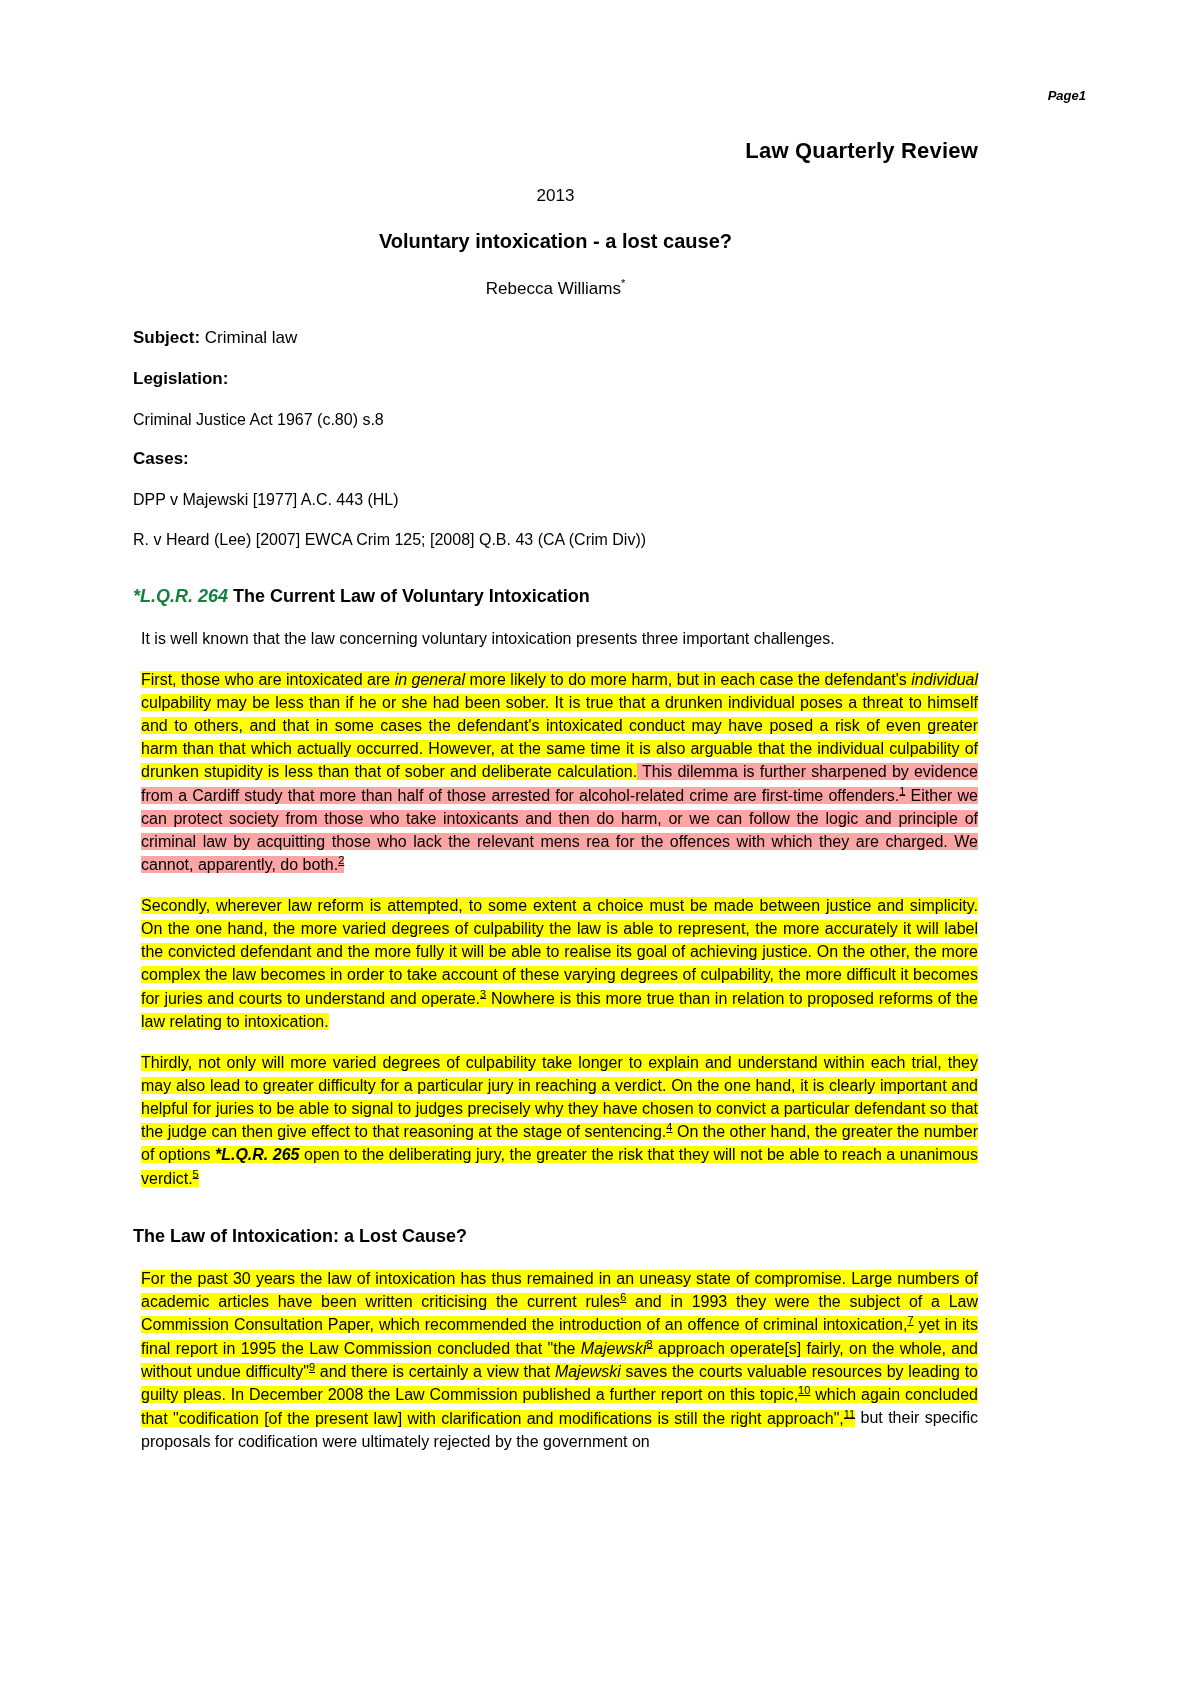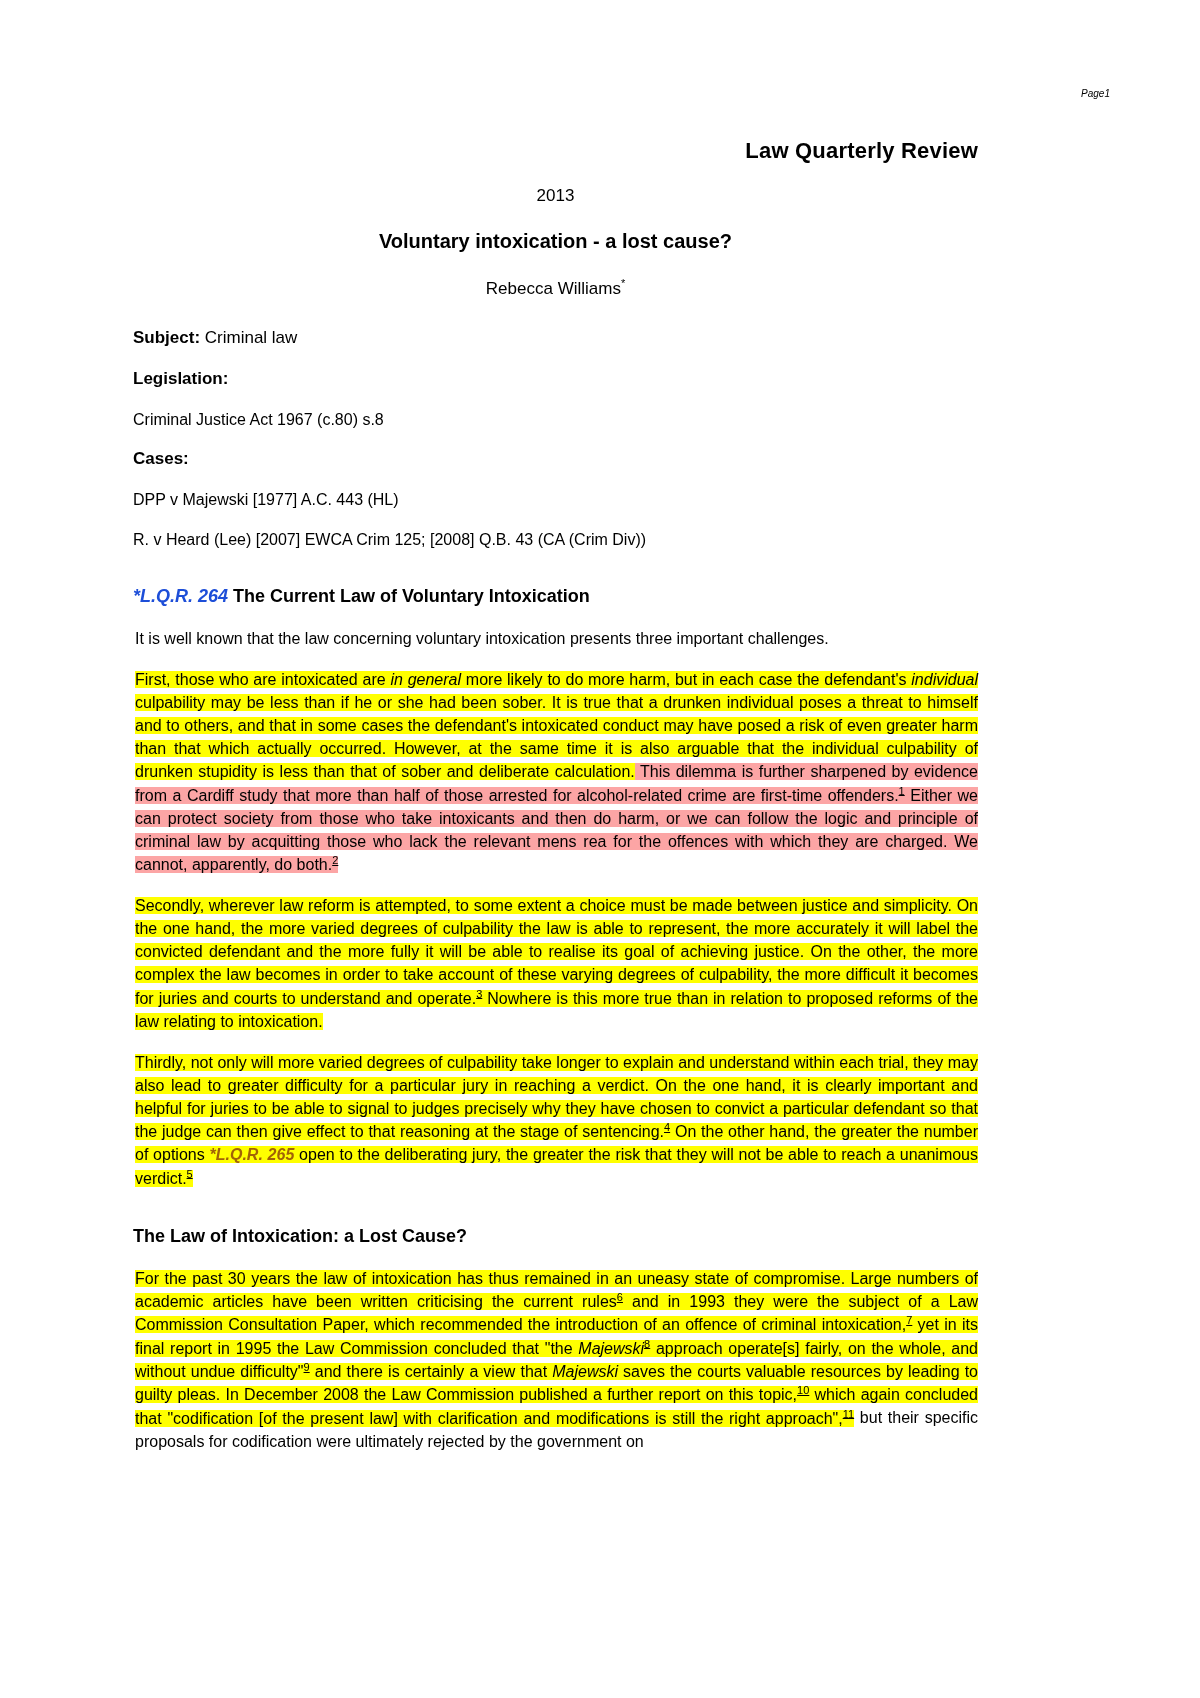--- a/index.html
+++ b/index.html
@@ -13,24 +13,24 @@
   }
   .page {
     position: relative;
     width: 1200px;
     height: 1698px;
     padding: 0;
   }
   .page-num {
     position: absolute;
     top: 88px;
-    right: 90px;
-    font-size: 10px;
+    right: 114px;
+    font-size: 13px;
     font-style: italic;
-    font-weight: normal;
+    font-weight: bold;
     letter-spacing: 0px;
   }
   .content {
     position: absolute;
     left: 133px;
     top: 138px;
     width: 845px;
   }
   h1.journal {
     font-size: 22px;
@@ -66,33 +66,33 @@
     font-size: 16px;
     margin: 0 0 18px 0;
     line-height: 1.35;
   }
   h3.section {
     font-size: 18px;
     font-weight: bold;
     margin: 36px 0 20px 0;
   }
   .lqr {
-    color: #1d4ed8;
+    color: #15803d;
     font-style: italic;
     font-weight: bold;
   }
   .lqr-red {
-    color: #a16207;
+    color: #000000;
     font-style: italic;
     font-weight: bold;
   }
   p.body {
     font-size: 16px;
     line-height: 1.44;
-    margin: 0 0 18px 2px;
+    margin: 0 0 18px 8px;
     text-align: justify;
   }
   p.body.nojust { text-align: left; }
   .hl-yellow {
     background: #ffff00;
   }
   .hl-green {
     background: #fca5a5;
   }
   sup.fn {

